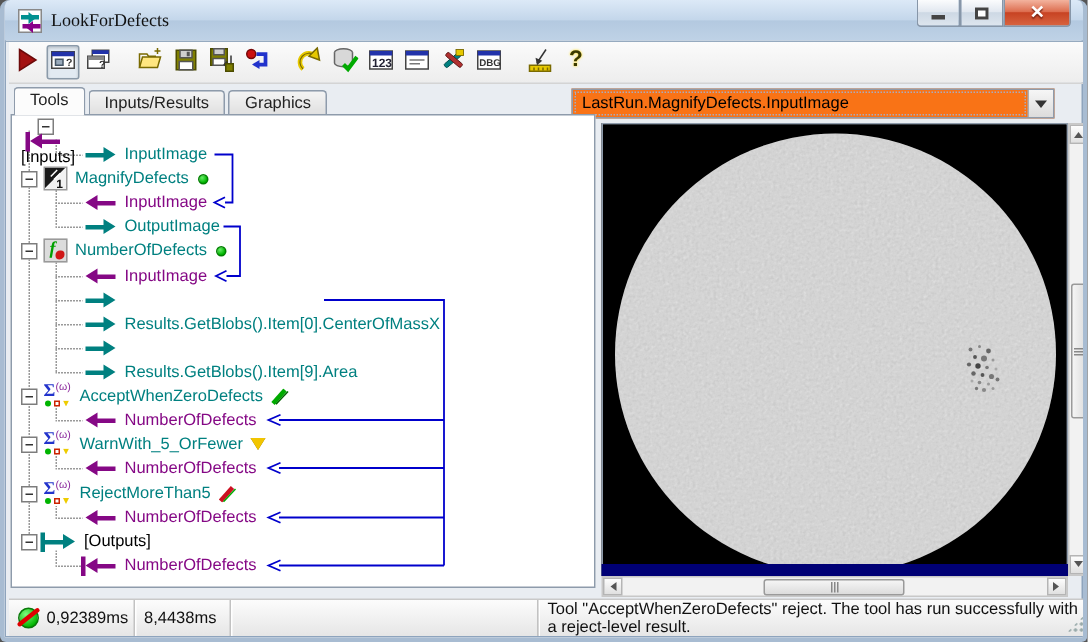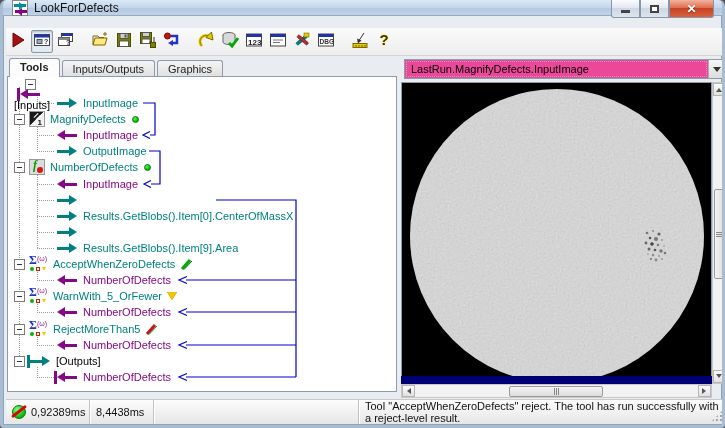--- a/index.html
+++ b/index.html
@@ -10,24 +10,24 @@
   .win {
     position:relative; width:725px; height:428px;
     background:#e9edf2;
     border:3px solid #a8bcd2; border-top:none;
     border-radius:6px 6px 4px 4px;
     overflow:hidden;
     box-shadow:inset 0 0 0 1px #8ea4bd;
   }
   
   .titlebar {
-    position:absolute; left:0; top:0; width:100%; height:16px;
+    position:absolute; left:0; top:0; width:100%; height:28px;
     background:linear-gradient(#dce9f7 0%, #c3d6ea 50%, #b3c9e0 51%, #bfd2e6 100%);
     border-bottom:1px solid #96aabf; border-radius:4px 4px 0 0;
-    display:flex; align-items:center;
+    display:flex; align-items:center;font-family:Liberation Serif, serif;
   }
   .title-icon { width:16px; height:16px; margin:0 6px 0 9px; position:relative;
     background:#fdfdfd; border:1px solid #888; }
   .title-icon .a1,.title-icon .a2 { position:absolute; left:1px; width:12px; height:0; }
   .title-icon .a1 { top:3px; border-top:3px solid #009090; }
   .title-icon .a1::before { content:""; position:absolute; right:-2px; top:-5px;
     border:4px solid transparent; border-left:5px solid #009090; }
   .title-icon .a2 { top:9px; border-top:3px solid #880088; left:2px;}
   .title-icon .a2::before { content:""; position:absolute; left:-2px; top:-5px;
     border:4px solid transparent; border-right:5px solid #880088; }
@@ -53,21 +53,21 @@
   .tb.pressed { border:1px solid #8b9aa9; background:#e2eaf2; box-shadow:inset 0 1px 2px rgba(0,0,0,.18); }
   .gap { width:10px; }
   .helpq { font-size:15px; font-weight:bold; color:#3a3a00;
     text-shadow:0 0 2px #ffe34d, 0 0 1px #ffe34d; }
 
   
   .tabs { position:absolute; left:6px; top:58px; height:19px; display:flex; font-size:11px; }
   .tab { padding:2px 10px 0 10px; margin-right:2px; border:1px solid #8e9bab; border-bottom:none;
     background:linear-gradient(#f4f4f4,#dfdfdf); border-radius:3px 3px 0 0; color:#222;
     height:17px; margin-top:2px; }
-  .tab.active { background:#fcfcfc; height:19px; margin-top:0; position:relative; z-index:3;font-weight:bold; }
+  .tab.active { background:#fcfcfc; height:19px; margin-top:0; position:relative; z-index:3; }
 
   
   .treepanel { position:absolute; left:4px; top:76px; width:390px; height:316px;
     background:#fff; border:1px solid #8e9bab; z-index:2; overflow:hidden; }
   .trow { position:absolute; height:16px; display:flex; align-items:center; font-size:11px; white-space:nowrap; }
   .lbl-teal { color:#008080; } .lbl-purple { color:#850885; } .lbl-black { color:#000; }
   .expander { width:11px; height:11px; border:1px solid #7d7d7d; background:#fff; position:relative; flex:none; margin-right:4px;}
   .expander::after { content:""; position:absolute; left:2px; right:2px; top:4px; height:1px; background:#333; }
   
   .pin { position:relative; width:22px; height:9px; flex:none; margin-right:5px; }
@@ -98,22 +98,22 @@
   
   .gdot { width:7px; height:7px; border-radius:50%; background:radial-gradient(circle at 35% 30%, #66ee66, #00b400 70%); border:1px solid #008000; margin-left:6px; flex:none; }
   .slash { width:13px; height:11px; margin-left:5px; flex:none; }
   .warnmark { width:0; height:0; border-left:5px solid transparent; border-right:5px solid transparent; border-top:8px solid #f2c500; margin-left:5px; flex:none; filter:drop-shadow(0 0 0.5px #7a6a00); }
   
   .dot-v { position:absolute; width:1px; background-image:repeating-linear-gradient(to bottom,#9a9a9a 0 1px,transparent 1px 2px); }
   .dot-h { position:absolute; height:1px; background-image:repeating-linear-gradient(to right,#9a9a9a 0 1px,transparent 1px 2px); }
   .connsvg { position:absolute; left:0; top:0; pointer-events:none; }
 
   
-  .combo { position:absolute; left:401px; top:59px; width:322px; height:20px;
-    background:#ec4899; border:1px solid #8e9bab; display:flex; align-items:flex-end; }
+  .combo { position:absolute; left:378px; top:59px; width:322px; height:20px;
+    background:#f97316; border:1px solid #8e9bab; display:flex; align-items:flex-end; }
   .combo .val { flex:1; font-size:11px; padding-left:4px; color:#000; border:1px dotted #aab; margin:1px; height:16px; line-height:15px;}
   .combo .drop { width:17px; height:18px; border-left:1px solid #abadb3;
     background:linear-gradient(#f6f6f6,#dcdcdc); display:flex; align-items:center; justify-content:center; }
   .combo .drop i { width:0; height:0; border:4px solid transparent; border-top:5px solid #333; margin-top:4px; }
   .imgwrap { position:absolute; left:398px; top:82px; width:311px; height:302px; background:#000; border:1px solid #8e9bab; }
   .navybar { position:absolute; left:398px; top:376px; width:311px; height:8px; background:#000075; }
   
   .vsb { position:absolute; left:709px; top:82px; width:13px; height:302px; background:#f2f2f2; border:1px solid #c8c8c8; display:flex; flex-direction:column; }
   .hsb { position:absolute; left:398px; top:384px; width:311px; height:14px; background:#f2f2f2; border:1px solid #c8c8c8; display:flex; }
   .sb-btn { background:linear-gradient(#fdfdfd,#e0e0e0); border:1px solid #b5b5b5; display:flex; align-items:center; justify-content:center; flex:none; }
@@ -272,21 +272,21 @@
           <polygon points="7,12.5 6,7.5 10.5,9.5" fill="#333"></polygon>
       </svg>
     </div>
     <div class="tb">
       <span class="helpq">?</span>
     </div>
   </div>
 
   <div class="tabs">
     <div class="tab active">Tools</div>
-    <div class="tab">Inputs/Outputs</div>
+    <div class="tab">Inputs/Results</div>
     <div class="tab">Graphics</div>
   </div>
 
   <div class="treepanel">
 
     <div class="dot-v" style="left:11px; top:10px; height:274px;"></div>
     <div class="dot-v" style="left:29px; top:16px; height:10px;"></div>
     <div class="dot-v" style="left:29px; top:48px; height:26px;"></div>
     <div class="dot-v" style="left:29px; top:96px; height:75px;"></div>
     <div class="dot-v" style="left:29px; top:193px; height:10px;"></div>

